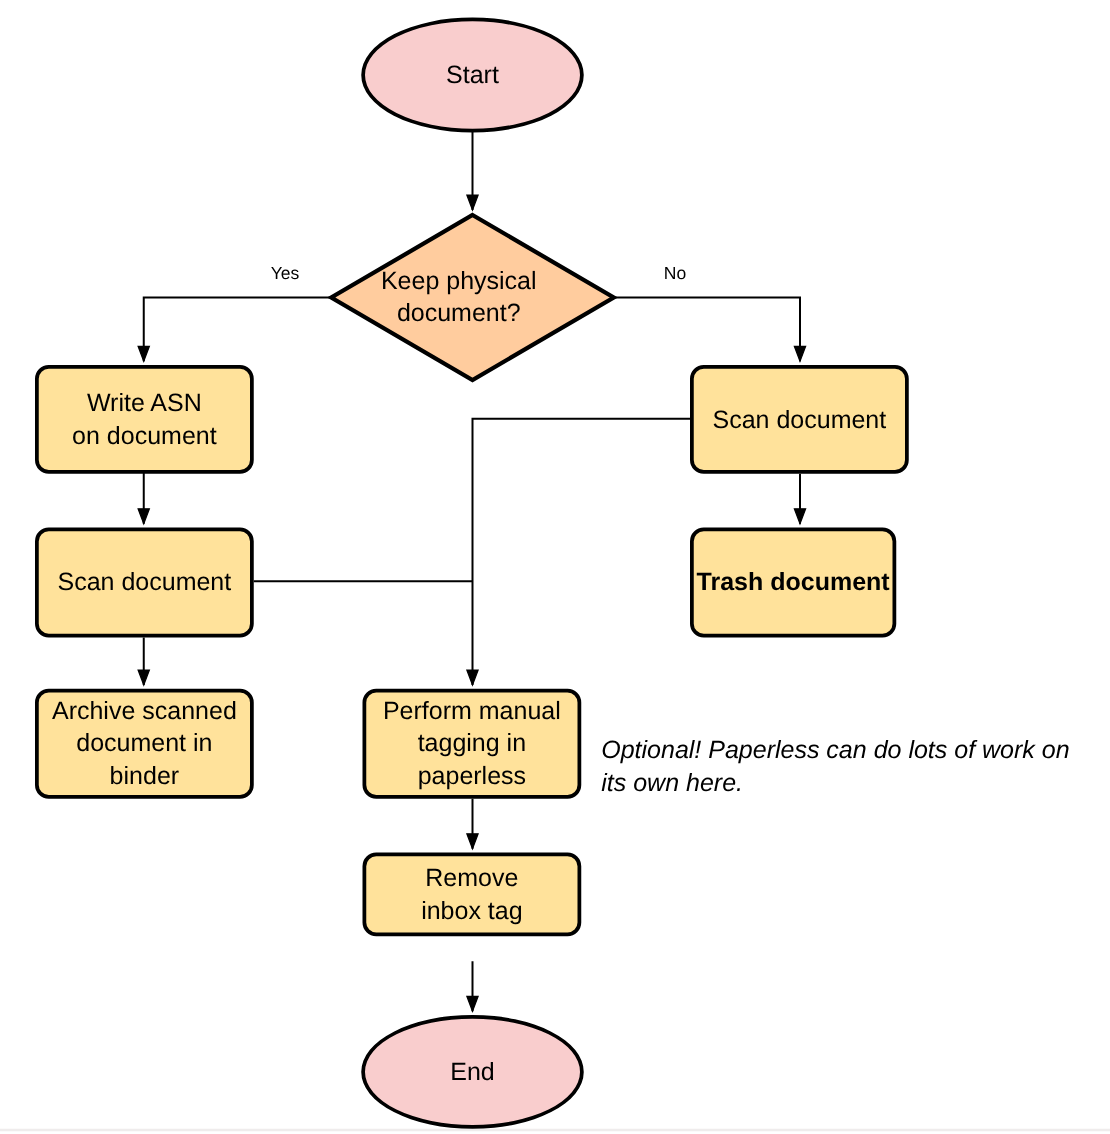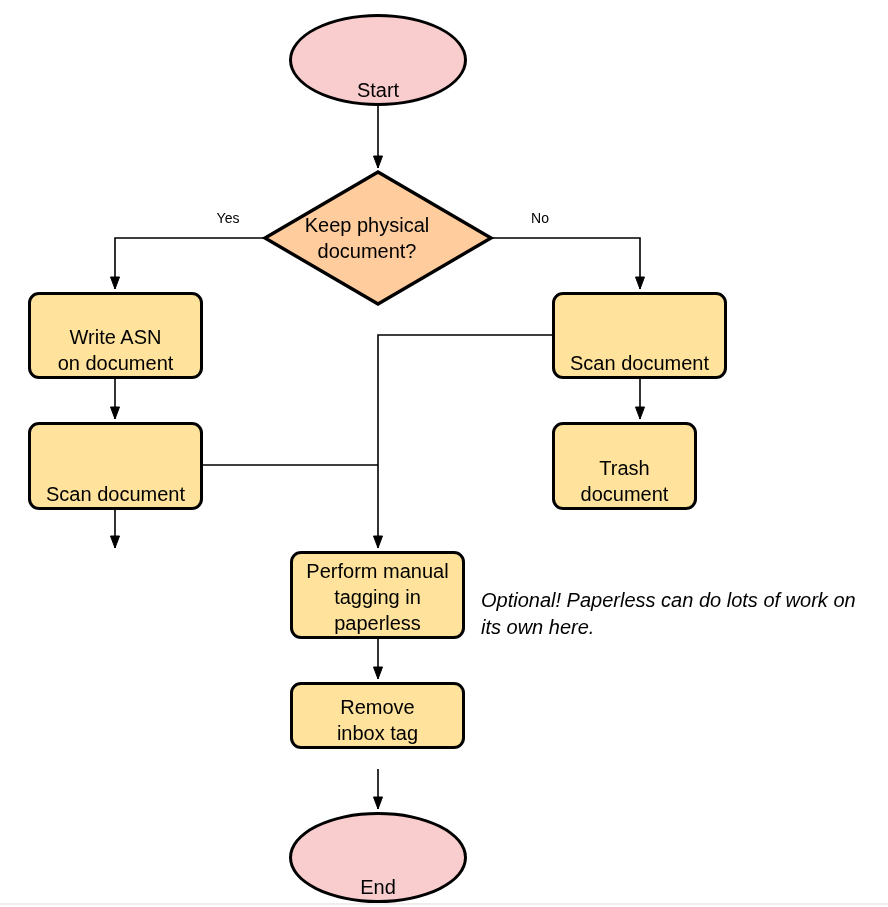--- a/index.html
+++ b/index.html
@@ -36,21 +36,21 @@
     fill: var(--decision-fill, #ffcc9e);
     stroke: var(--stroke, #000);
     stroke-width: 3.4;
     stroke-linejoin: miter;
   }
   .node {
     position: absolute;
     z-index: 2;
     box-sizing: border-box;
     display: flex;
-    align-items: flex-end;
+    align-items: center;
     justify-content: center;
     text-align: center;
     white-space: pre-line;
     font-size: 20px;
     line-height: 26px;
     color: #000;
   }
   .process {
     background: var(--process-fill, #ffe29b);
     border: 3px solid var(--stroke, #000);
@@ -97,21 +97,21 @@
     background: var(--footer-line, #efecec);
   }
 
   
   .pos-start      { left: 289px; top: 14px;  width: 178px; height: 92px; }
   .pos-decision   { left: 254px; top: 172px; width: 226px; height: 132px; }
   .pos-write-asn  { left: 28px;  top: 292px; width: 175px; height: 87px; }
   .pos-scan-left  { left: 28px;  top: 422px; width: 175px; height: 88px; }
   .pos-archive    { left: 28px;  top: 551px; width: 175px; height: 88px; }
   .pos-scan-right { left: 552px; top: 292px; width: 175px; height: 87px; }
-  .pos-trash      { left: 552px; top: 422px; width: 145px; height: 88px; }
+  .pos-trash      { left: 552px; top: 422px; width: 165px; height: 88px; font-weight: bold; }
   .pos-perform    { left: 290px; top: 551px; width: 175px; height: 88px; }
   .pos-remove     { left: 290px; top: 682px; width: 175px; height: 67px; }
   .pos-end        { left: 289px; top: 812px; width: 178px; height: 91px; }
   .pos-yes        { left: 203px; top: 210px; width: 50px; }
   .pos-no         { left: 515px; top: 210px; width: 50px; }
   .pos-annotation { left: 481px; top: 587px; width: 410px; }
 </style>
 </head>
 <body>
 
@@ -149,20 +149,25 @@
 
   <div class="node process pos-write-asn">
     <span>Write ASN
 on document</span>
   </div>
 
   <div class="node process pos-scan-left">
     <span>Scan document</span>
   </div>
 
+  <div class="node process pos-archive">
+    <span>Archive scanned
+document in
+binder</span>
+  </div>
 
   <div class="node process pos-scan-right">
     <span>Scan document</span>
   </div>
 
   <div class="node process pos-trash">
     <span>Trash document</span>
   </div>
 
   <div class="node process pos-perform">

